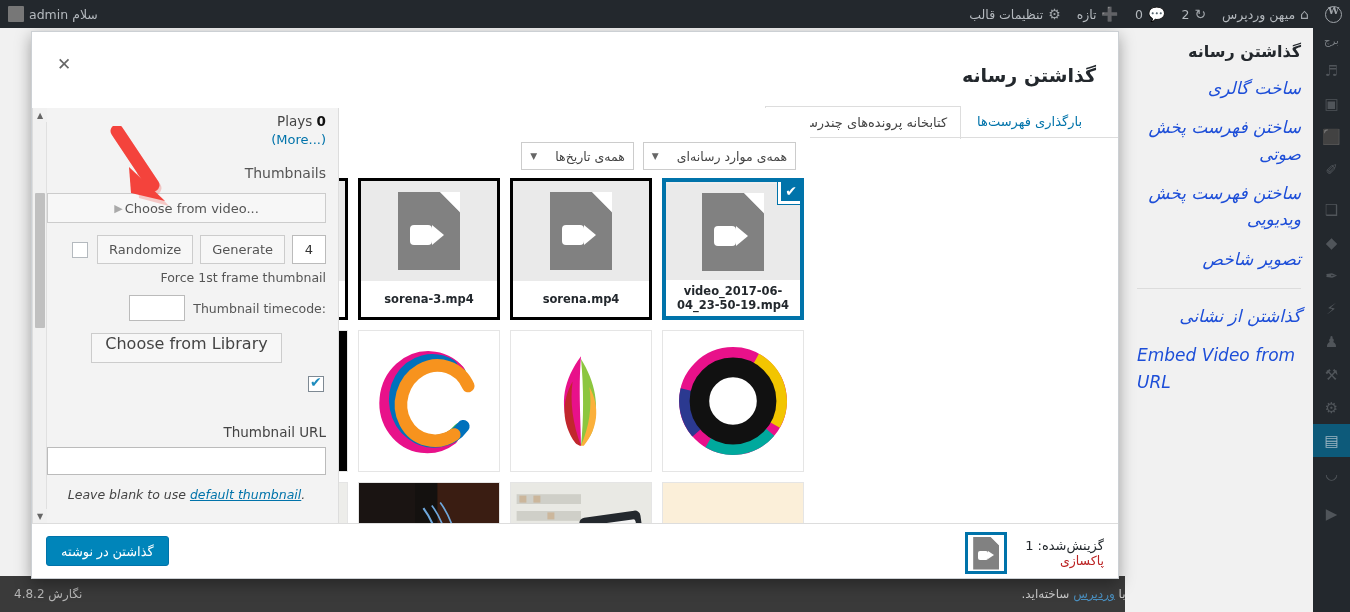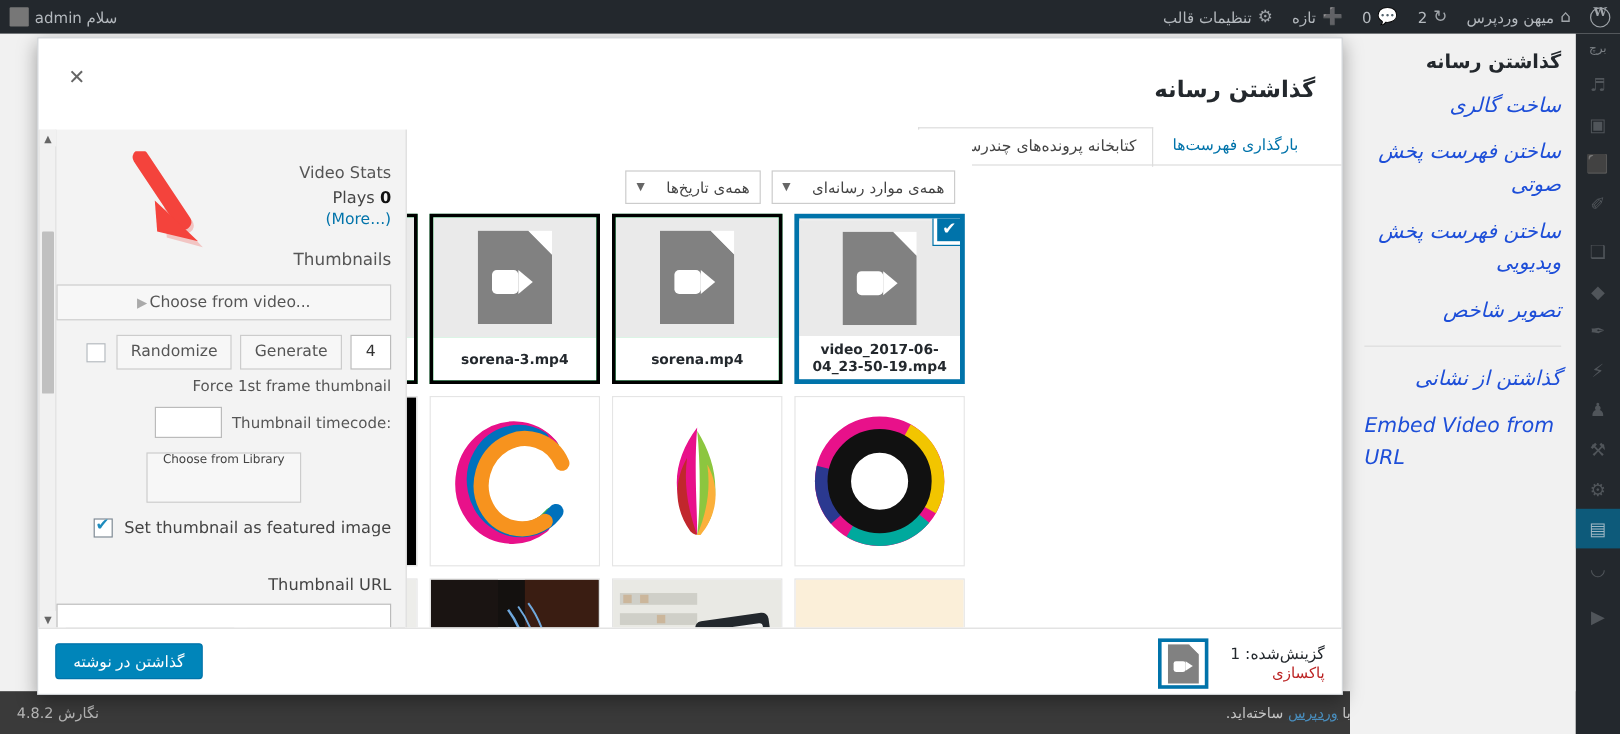--- a/index.html
+++ b/index.html
@@ -179,22 +179,22 @@
 
   .dp-tc-row {
     margin-top: 10px; display: flex; flex-direction: row-reverse;
     align-items: center; justify-content: flex-start; gap: 8px; direction: ltr;
   }
   .dp-tc-label { font-size: 12.5px; color: #555; }
   .dp-tc-input { width: 56px; height: 26px; border: 1px solid #bbb; background: #fff; }
 
   .dp-lib-row { margin-top: 12px; display: flex; justify-content: center; }
   .dp-lib-btn {
-    height: 42px; padding: 0 13px; background: #f7f7f7; border: 1px solid #ccc;
-    color: #444; font-size: 10px; cursor: pointer;
+    height: 30px; padding: 0 13px; background: #f7f7f7; border: 1px solid #ccc;
+    color: #444; font-size: 16px; cursor: pointer;
   }
   .dp-feat-row {
     margin-top: 13px; display: flex; flex-direction: row-reverse; align-items: center;
     justify-content: flex-start; gap: 8px; direction: ltr;
   }
   .dp-feat-label { font-size: 13.5px; color: #444; }
   .dp-url-label { margin-top: 32px; font-size: 13.5px; color: #444; text-align: right; }
   .dp-url-input {
     margin-top: 7px; width: 100%; height: 28px; border: 1px solid #bbb; background: #fff;
   }
@@ -669,21 +669,20 @@
       </div>
 
       <div class="details-panel">
         <div class="dp-scrollbar">
           <div class="sb-arrow up">▲</div>
           <div class="sb-thumb" style="top:85px;height:135px;"></div>
           <div class="sb-arrow down">▼</div>
         </div>
 
         <div class="dp-inner">
-          <div class="dp-stats-title" style="margin-top:28px;">Video Stats</div>
           <div class="dp-plays">
             <span>Plays</span>
             <b>0</b>
           </div>
           <div class="dp-more">(More...)</div>
           <div class="dp-thumbs-label">Thumbnails</div>
 
           <div class="dp-choose-video">
             <span class="tri">▶</span>
             <span>Choose from video...</span>
@@ -700,21 +699,20 @@
           <div class="dp-tc-row">
             <span class="dp-tc-label">Thumbnail timecode:</span>
             <span class="dp-tc-input"></span>
           </div>
 
           <div class="dp-lib-row">
             <div class="dp-lib-btn">Choose from Library</div>
           </div>
 
           <div class="dp-feat-row">
-            <span class="dp-feat-label">Set thumbnail as featured image</span>
             <span class="dp-check checked"></span>
           </div>
 
           <div class="dp-url-label">Thumbnail URL</div>
           <div class="dp-url-input"></div>
 
           <div class="dp-hint">
             <span>Leave blank to use </span><a href="#">default thumbnail</a><span>.</span>
           </div>
         </div>

